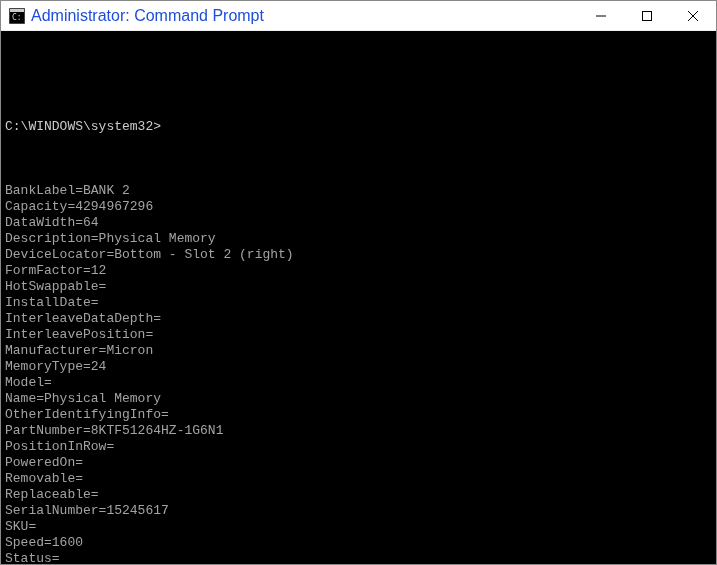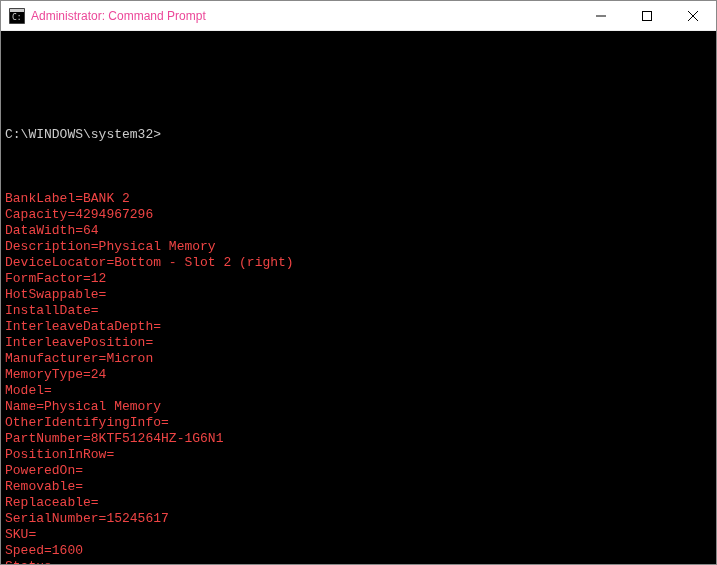--- a/index.html
+++ b/index.html
@@ -32,22 +32,22 @@
     width: 16px;
     height: 16px;
     margin-right: 6px;
     display: flex;
     align-items: center;
     justify-content: center;
   }
   .titlebar-icon svg { width: 16px; height: 16px; }
   .titlebar-title {
     font-family: "Segoe UI", Tahoma, sans-serif;
-    font-size: 12px;
-    color: #ec4899;
+    font-size: 16px;
+    color: #1d4ed8;
     flex: 1;
   }
   .titlebar-buttons {
     display: flex;
     height: 100%;
   }
   .titlebar-btn {
     width: 46px;
     height: 100%;
     display: flex;
@@ -57,31 +57,31 @@
     border: none;
     cursor: pointer;
   }
   .titlebar-btn svg { width: 10px; height: 10px; }
   .console-area {
     flex: 1;
     background: #000;
     color: #ccc;
     font-size: 13px;
     line-height: 16px;
-    padding: 16px 4px;
+    padding: 8px 4px;
     white-space: pre;
     overflow: hidden;
   }
   .prompt-line {
     display: flex;
   }
   .prompt-path { color: #ccc; }
   .prompt-cmd { color: #ccc; }
   .output-block { margin-top: 16px; }
-  .output-line { color: #ef4444; }
+  .output-line { color: #a3a3a3; }
 </style>
 </head>
 <body>
 
 <div class="window">
   <div class="titlebar">
     <span class="titlebar-icon">
       <svg viewBox="0 0 16 16">
         <rect x="0" y="0" width="16" height="16" fill="#000" stroke="#888" stroke-width="1"></rect>
         <rect x="1" y="1" width="14" height="3" fill="#ccc"></rect>

